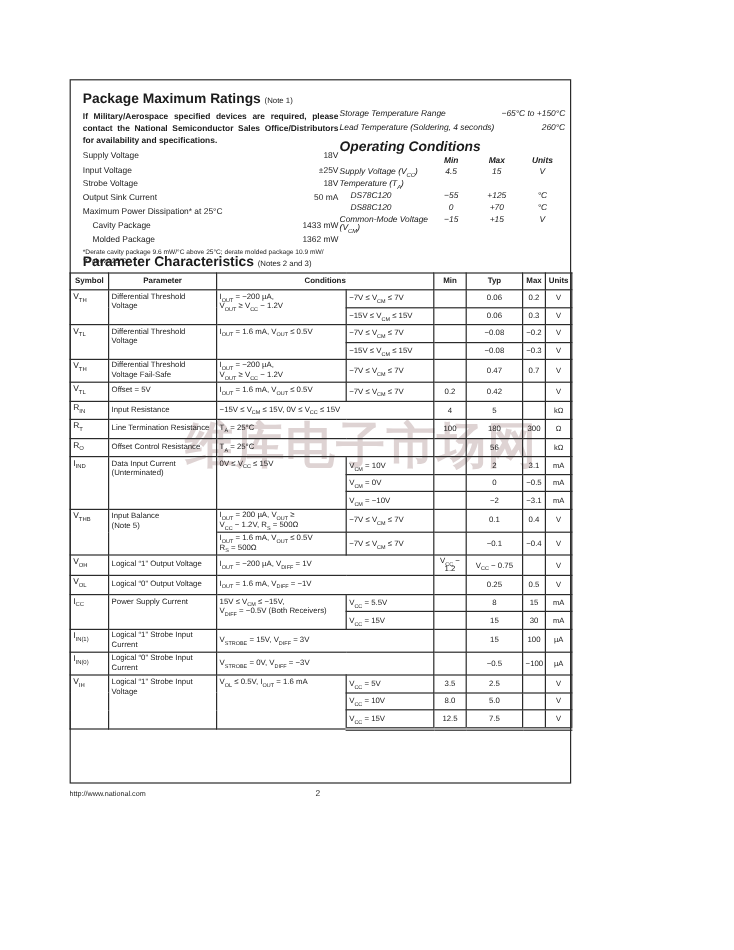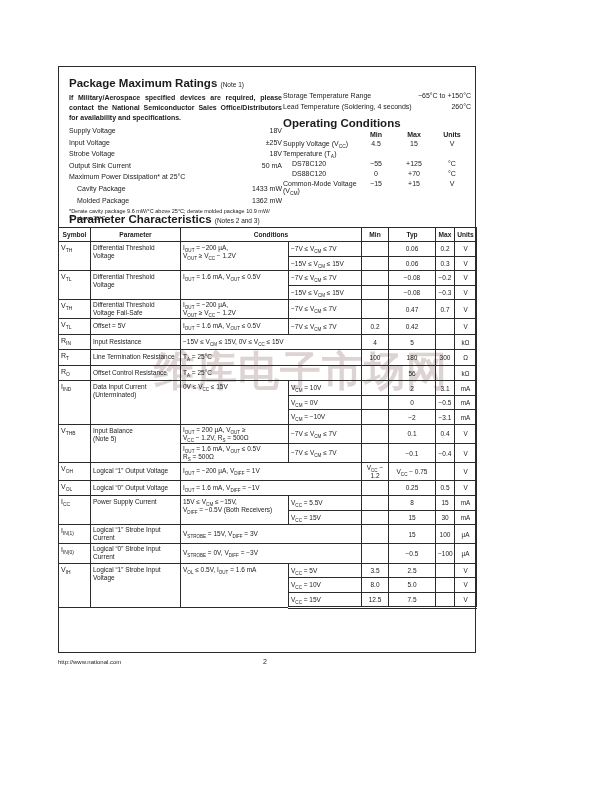--- a/index.html
+++ b/index.html
@@ -17,21 +17,21 @@
   .sec-title .note{font-size:6.5px;font-weight:normal;}
 
   
   .ams{position:absolute;left:10px;top:10px;width:213px;}
   .notice{font-size:7px;font-weight:bold;line-height:1.4;text-align:justify;margin:4px 0 2px 0;}
   .kv{display:flex;justify-content:space-between;font-size:7px;margin-top:4.6px;}
   .kv.ind{padding-left:8px;}
   .fn{font-size:5.5px;line-height:1.35;margin-top:4px;width:205px;}
 
   
-  .rc{position:absolute;left:224px;top:22px;width:188px;}
+  .rc{position:absolute;left:224px;top:22px;width:188px;font-style:italic;}
   .rc .kv{margin-top:3.4px;}
   .oc-title{margin-top:7px;}
   .oc-head{display:flex;font-size:7px;font-weight:bold;margin-top:2px;}
   .oc-label{flex:1;}
   .oc-c{width:38px;text-align:center;}
   .oc-row{display:flex;font-size:7px;margin-top:2.6px;}
   .oc-row .lab{flex:1;}
   .oc-row .lab.ind{padding-left:9px;}
   .oc-row .v{width:38px;text-align:center;}
 

